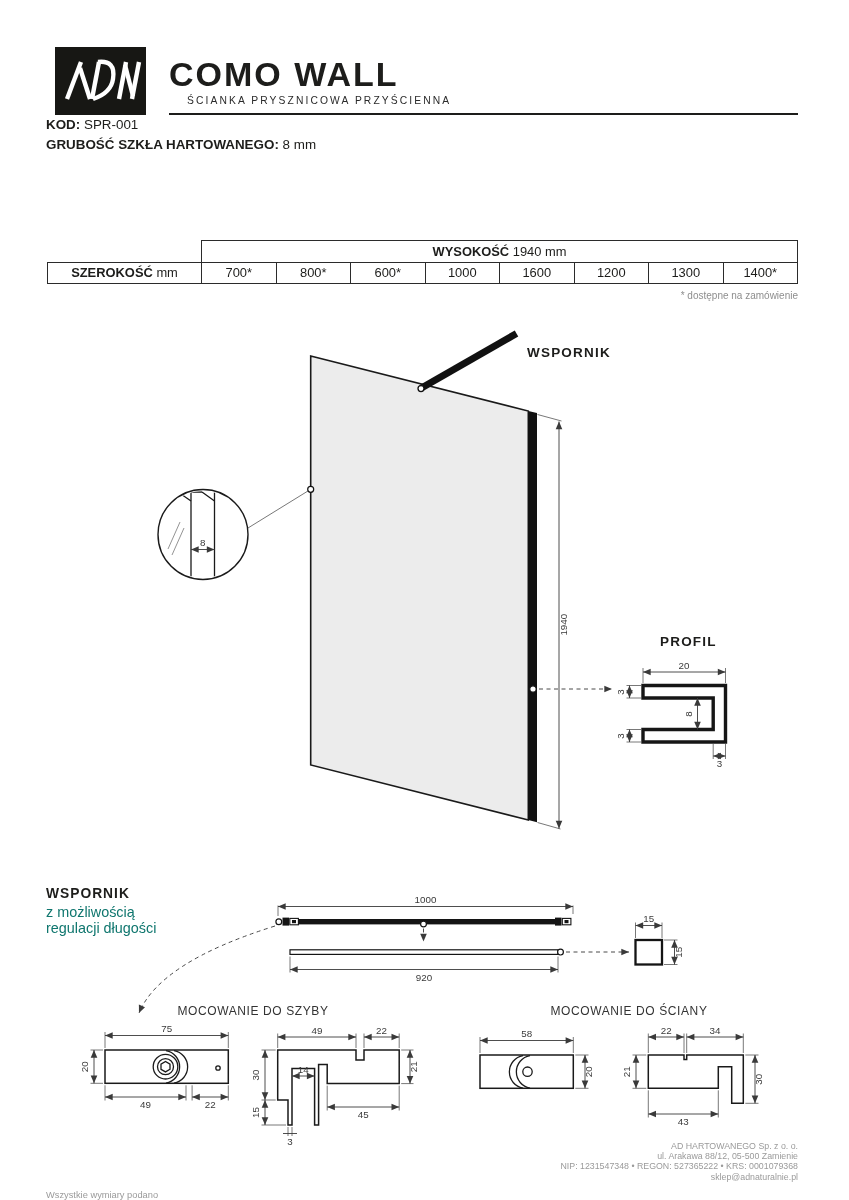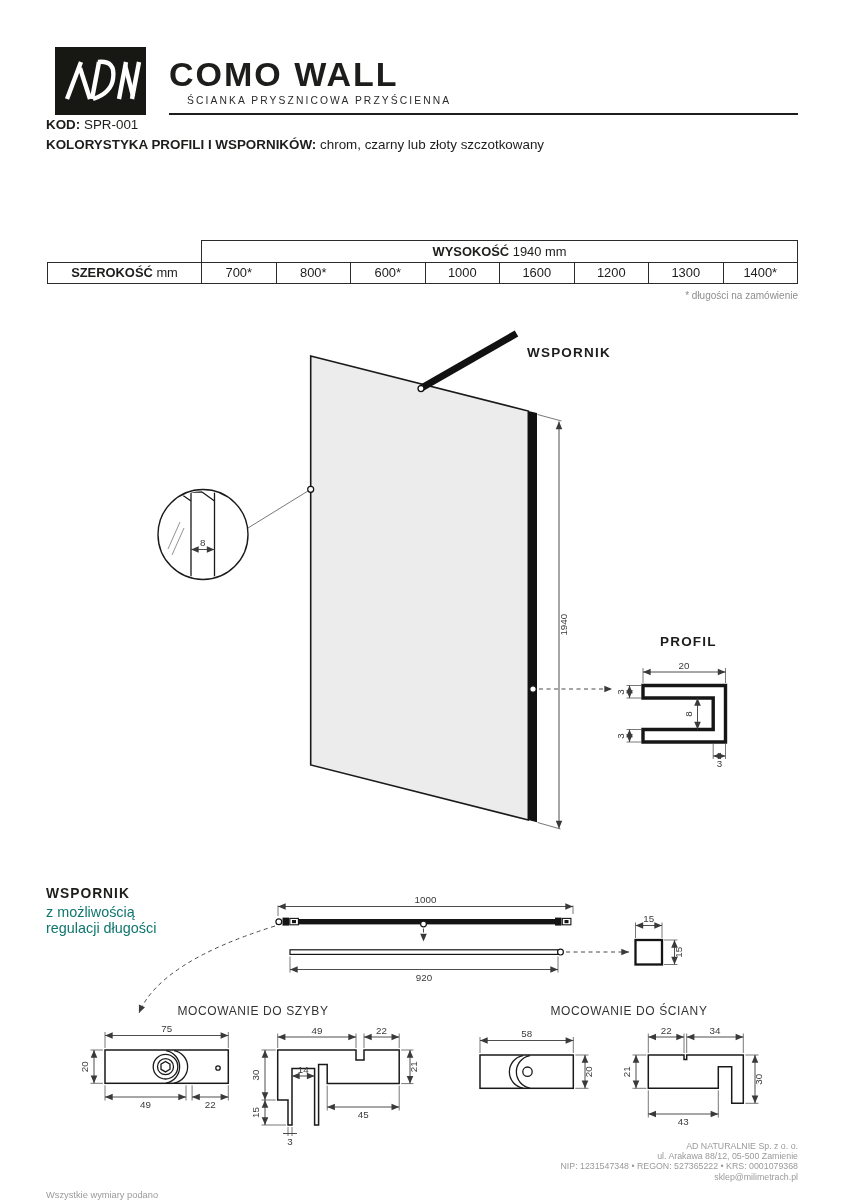--- a/index.html
+++ b/index.html
@@ -57,21 +57,21 @@
           <path d="M77,52 L84,15"></path>
       </g>
     </svg>
   </div>
   <div class="title">COMO WALL</div>
   <div class="subtitle">ŚCIANKA PRYSZNICOWA PRZYŚCIENNA</div>
   <div class="header-rule"></div>
 
   <div class="specs">
     <div><b>KOD:</b> <span>SPR-001</span></div>
-    <div><b>KOLORYSTYKA PROFILI I WSPORNIKÓW:</b> <span>chrom, czarny lub złoty szczotkowany</span></div>
+    <div><b>GRUBOŚĆ SZKŁA HARTOWANEGO:</b> <span>8 mm</span></div>
   </div>
 
   <div class="size-table">
     <table>
       <colgroup>
           <col style="width:154px">
           <col>
           <col>
           <col>
           <col>
@@ -92,21 +92,21 @@
         <td>600*</td>
         <td>1000</td>
         <td>1600</td>
         <td>1200</td>
         <td>1300</td>
         <td>1400*</td>
       </tr>
     </tbody>
       </table>
   </div>
-  <div class="table-note">* długości na zamówienie</div>
+  <div class="table-note">* dostępne na zamówienie</div>
 
   <div class="bracket-head">
     <div class="bh-title">WSPORNIK</div>
     <div class="bh-sub">z możliwością</div>
     <div class="bh-sub">regulacji długości</div>
   </div>
 
   <svg class="drawing" width="849" height="845" viewBox="0 315 849 845">
     <defs>
       <marker id="arr" markerUnits="userSpaceOnUse" markerWidth="9" markerHeight="9" viewBox="0 0 9 9" refX="8.2" refY="4.5" orient="auto-start-reverse">
@@ -301,19 +301,19 @@
       <line class="dln" x1="755" y1="1055" x2="755" y2="1103.3" marker-start="url(#arr)" marker-end="url(#arr)"></line>
       <text class="dim" x="762.5" y="1079.2" text-anchor="middle" transform="rotate(-90 762.5 1079.2)">30</text>
     </g>
   </svg>
 
   <div class="footer-left">
     <div>Wszystkie wymiary podano</div>
     <div>w montowanym (mm).</div>
   </div>
   <div class="footer-right">
-    <div>AD NATURALNIE Sp. z o. o.</div>
+    <div>AD HARTOWANEGO Sp. z o. o.</div>
     <div>ul. Arakawa 88/12, 05-500 Zamienie</div>
     <div>NIP: 1231547348 • REGON: 527365222 • KRS: 0001079368</div>
-    <div>sklep@milimetrach.pl</div>
+    <div>sklep@adnaturalnie.pl</div>
   </div>
 
 </div>
 
 </body></html>

